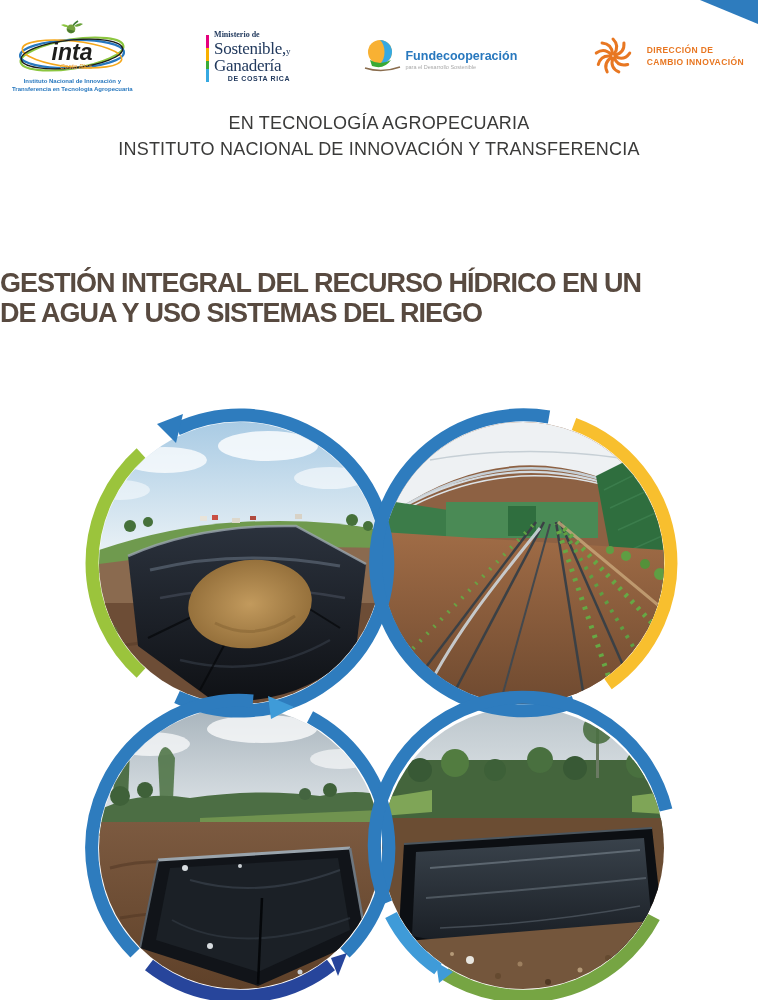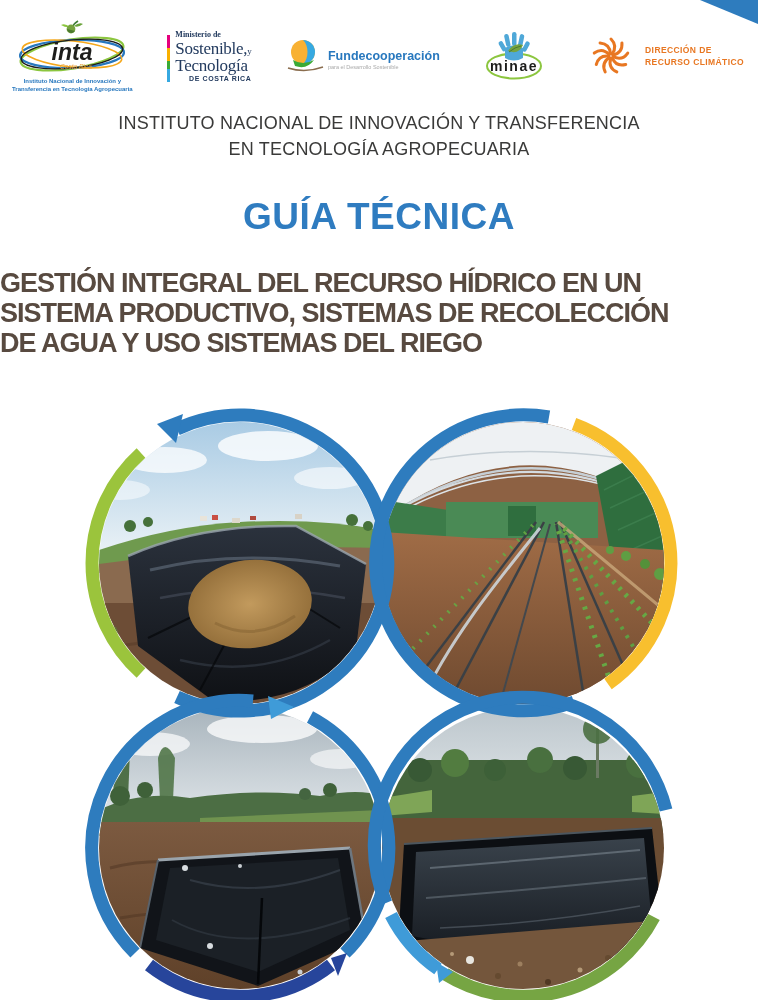--- a/index.html
+++ b/index.html
@@ -85,89 +85,71 @@
     <div class="logo mag">
       <div class="mag-bars">
         <span style="height:13px;background:#e5007d;"></span>
         <span style="height:13px;background:#f9b000;"></span>
         <span style="height:8px;background:#3aaa35;"></span>
         <span style="height:13px;background:#36a9e1;"></span>
       </div>
       <div class="mag-text">
         <div class="mag-l1">Ministerio de</div>
         <div class="mag-l2"><span>Sostenible,</span><span class="y-small">y</span></div>
-        <div class="mag-l3">Tecnología</div>
+        <div class="mag-l3">Ganadería</div>
         <div class="mag-l4">DE COSTA RICA</div>
       </div>
     </div>
 
 
     <div class="logo fundeco">
       <svg width="38" height="38" viewBox="0 0 38 38">
         <circle cx="17" cy="15" r="12" fill="#f8b133"></circle>
         <path d="M17 3 A12 12 0 0 1 29 15 A12 12 0 0 1 17 27 C23 22 23 8 17 3 Z" fill="#36a9e1"></path>
         <path d="M7 23 Q17 29 28 23 Q21 33 9 29 Z" fill="#3aaa35"></path>
         <path d="M2 31 Q19 36.5 37 30" stroke="#8a6d4e" stroke-width="1.4" fill="none"></path>
       </svg>
       <div class="fundeco-text">
         <div class="fundeco-name">Fundecooperación</div>
         <div class="fundeco-sub">para el Desarrollo Sostenible</div>
       </div>
     </div>
 
-    <div class="logo">
-      <svg width="80" height="56" viewBox="0 0 80 56">
-        <ellipse cx="40" cy="38" rx="27" ry="12.5" fill="none" stroke="#8cc63f" stroke-width="2"></ellipse>
-        <g fill="#4fa8d8">
-          <rect x="26" y="13" width="4.5" height="11" rx="2.2" transform="rotate(-30 28 18)"></rect>
-          <rect x="31" y="6" width="4.5" height="13" rx="2.2" transform="rotate(-12 33 12)"></rect>
-          <rect x="38" y="4" width="4.5" height="14" rx="2.2"></rect>
-          <rect x="45" y="6" width="4.5" height="13" rx="2.2" transform="rotate(12 47 12)"></rect>
-          <rect x="50" y="13" width="4.5" height="11" rx="2.2" transform="rotate(28 52 18)"></rect>
-          <path d="M31 20 Q40 15 49 20 L49 30 Q40 35 31 30 Z"></path>
-        </g>
-        <path d="M34 23 Q40 14 49 17 Q45 27 34 23 Z" fill="#76a33f"></path>
-        <path d="M35 24 Q41 19 47 18" stroke="#4c7a2e" stroke-width="1" fill="none"></path>
-        <text x="40" y="43" text-anchor="middle" font-size="14" font-weight="bold" letter-spacing="1.5" fill="#1d1d1b">minae</text>
-      </svg>
-    </div>
 
     <div class="logo dcc">
       <svg width="44" height="44" viewBox="0 0 44 44">
         <g stroke-linecap="round" fill="none">
           <g id="petal">
               <path d="M22 5 Q29 12 23 20" stroke="#e87722" stroke-width="3"></path>
             </g>
           <use href="#petal" transform="rotate(40 22 22)"></use>
           <use href="#petal" transform="rotate(80 22 22)"></use>
           <use href="#petal" transform="rotate(120 22 22)"></use>
           <use href="#petal" transform="rotate(160 22 22)"></use>
           <use href="#petal" transform="rotate(200 22 22)"></use>
           <use href="#petal" transform="rotate(240 22 22)"></use>
           <use href="#petal" transform="rotate(280 22 22)"></use>
           <use href="#petal" transform="rotate(320 22 22)"></use>
         </g>
       </svg>
       <div class="dcc-text">
         <div>DIRECCIÓN DE</div>
-        <div>RECURSO CLIMÁTICO</div>
+        <div>CAMBIO INNOVACIÓN</div>
       </div>
     </div>
   </div>
 
   <div class="institute">
+    <div>EN TECNOLOGÍA AGROPECUARIA</div>
     <div>INSTITUTO NACIONAL DE INNOVACIÓN Y TRANSFERENCIA</div>
-    <div>EN TECNOLOGÍA AGROPECUARIA</div>
   </div>
 
-  <div class="guia">GUÍA TÉCNICA</div>
 
   <div class="subtitle">
     <div>GESTIÓN INTEGRAL DEL RECURSO HÍDRICO EN UN</div>
-    <div>SISTEMA PRODUCTIVO, SISTEMAS DE RECOLECCIÓN</div>
     <div>DE AGUA Y USO SISTEMAS DEL RIEGO</div>
   </div>
 
   <svg class="collage" viewBox="0 0 758 602">
     <defs>
       <clipPath id="clipTL">
           <circle cx="240" cy="165" r="141"></circle>
         </clipPath>
       <clipPath id="clipTR">
           <circle cx="523" cy="165" r="141"></circle>

